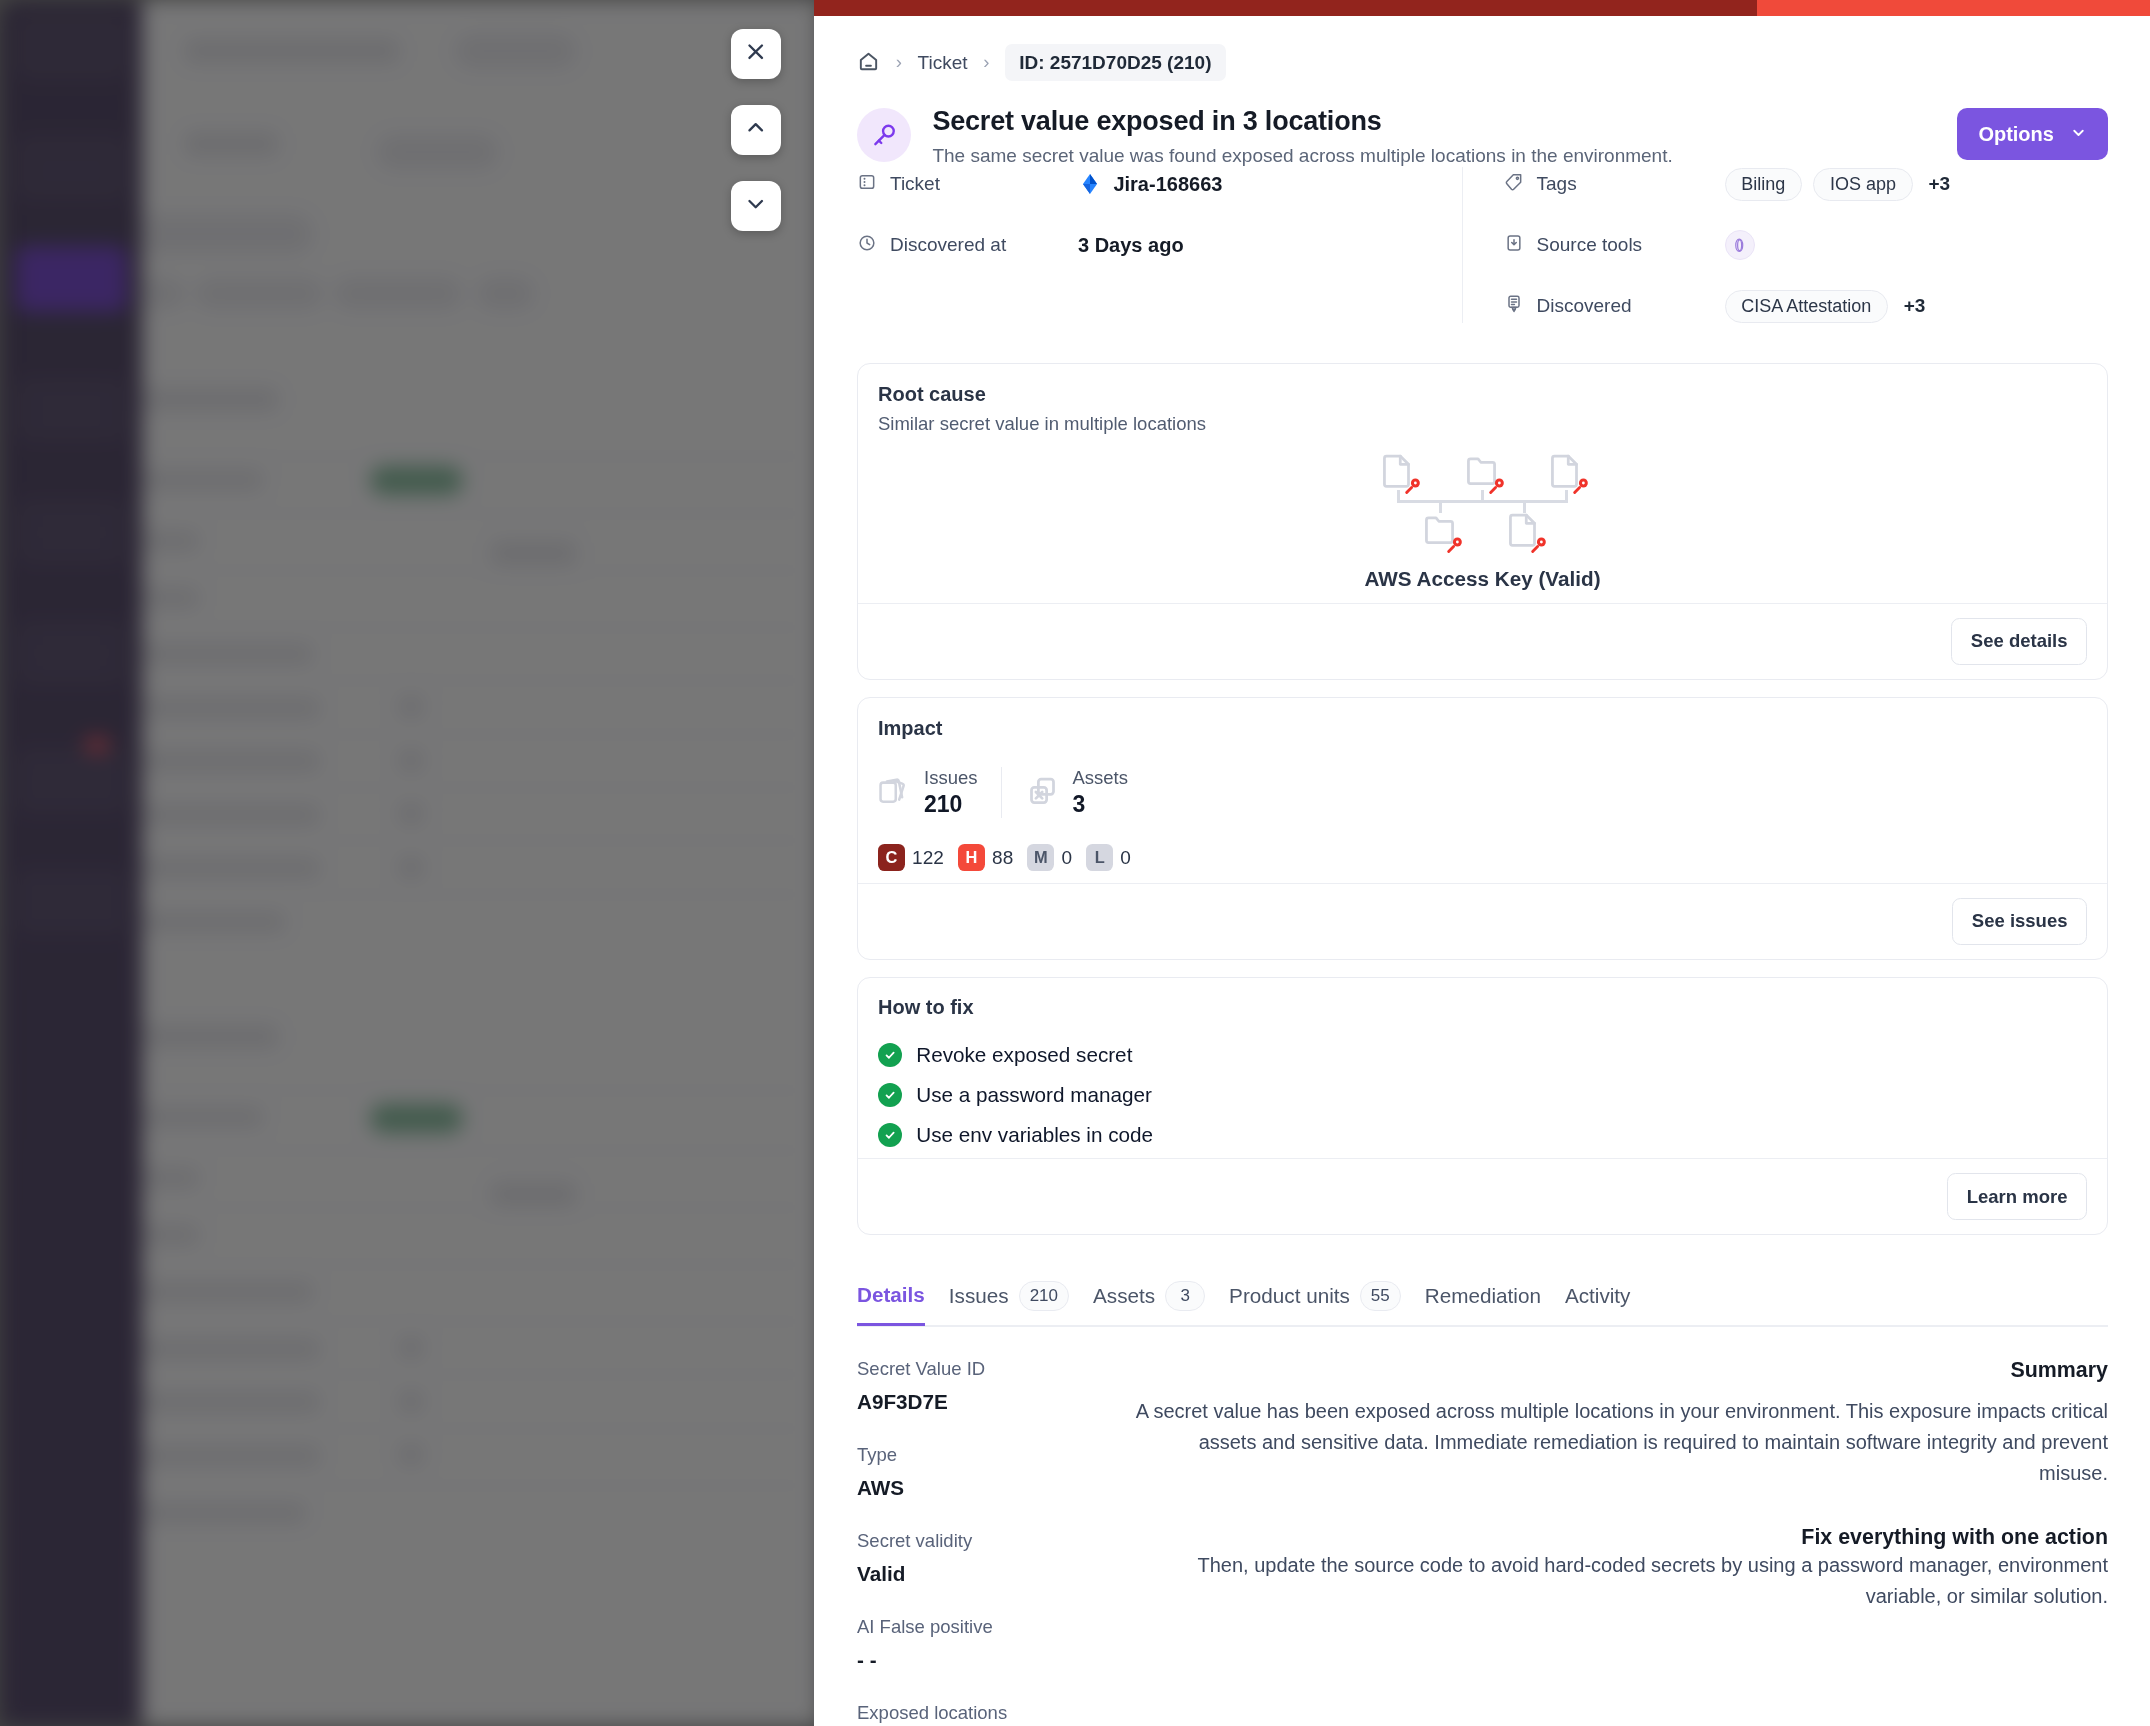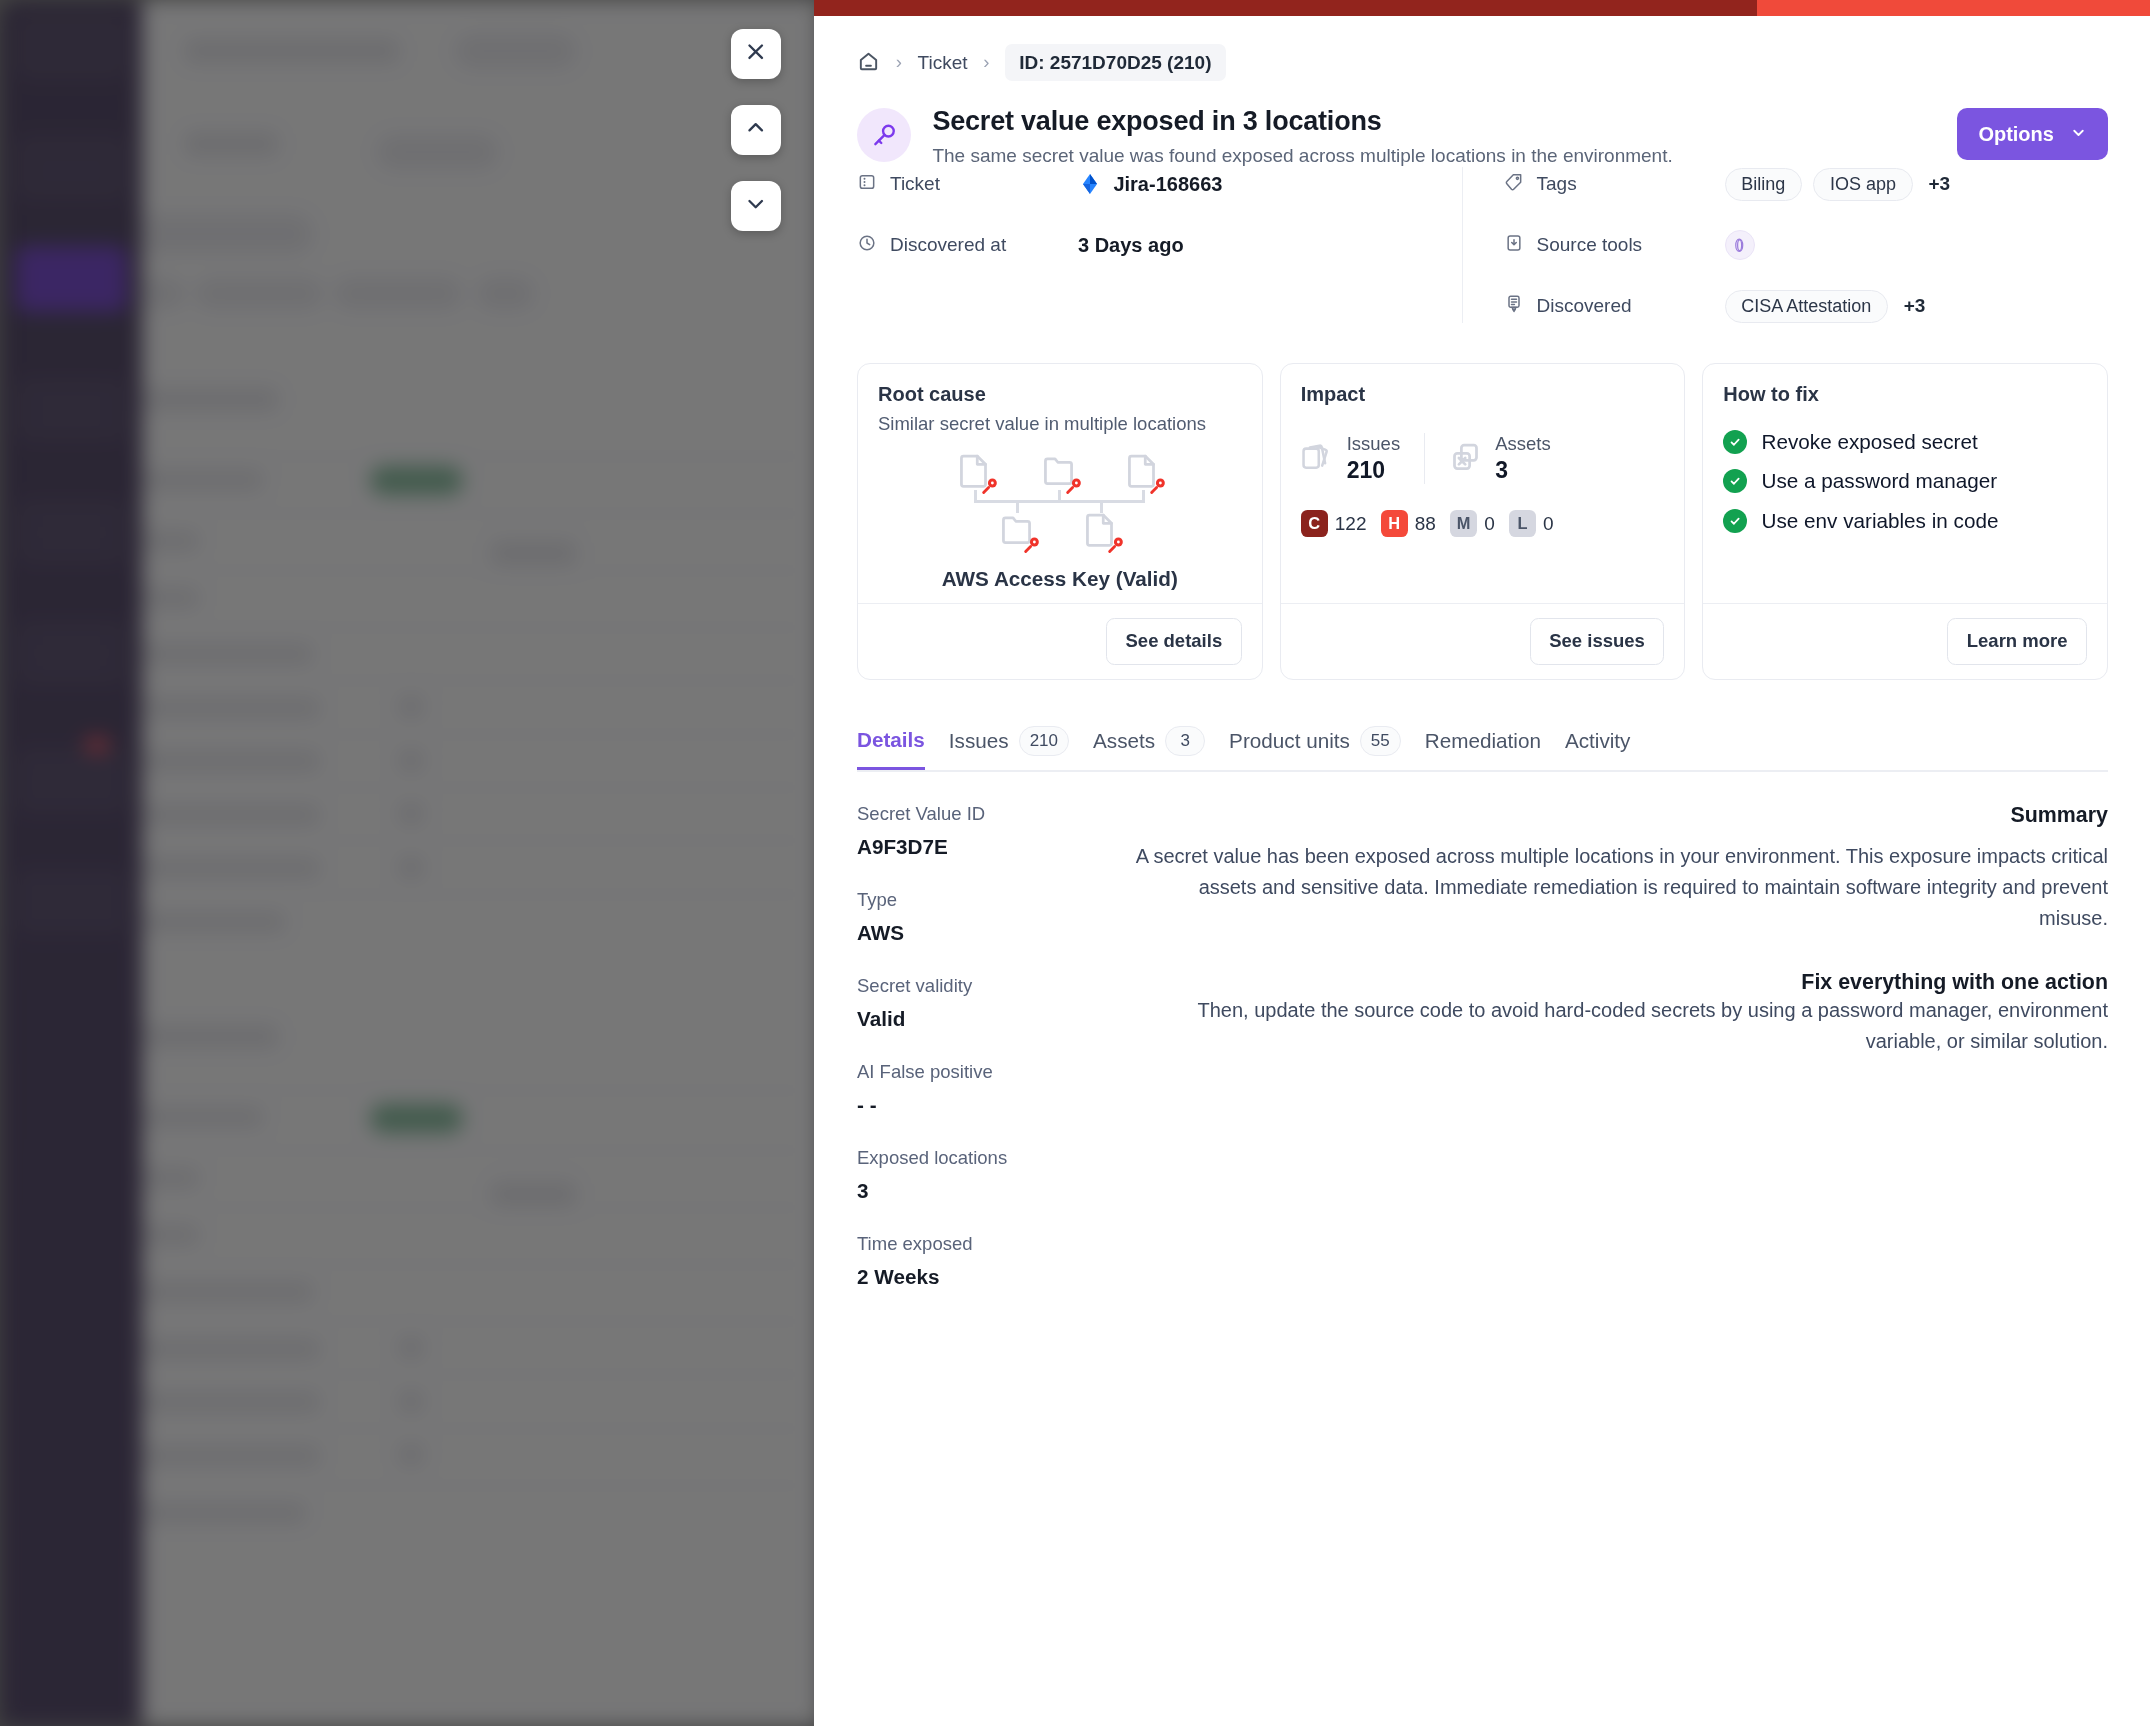--- a/index.html
+++ b/index.html
@@ -222,20 +222,21 @@
     width: 30px; height: 30px; border-radius: 711px;
     background: #f4f0fb; border: 0.7px solid #eae4f7;
     display: flex; align-items: center; justify-content: center;
   }
   .tool-avatar svg { width: 18.5px; height: 18.5px; stroke: #9b7bdc; stroke-width: 1.6; fill: none; }
 
   
   .cards {
     display: flex; gap: 17px;
     margin-top: 40px;
+    flex-direction: column;
   }
   .card {
     flex: 1;
     border: 1.4px solid #e9ebf1;
     border-radius: 13px;
     background: #ffffff;
     display: flex; flex-direction: column;
     min-height: 235px;
   }
   .card-body { flex: 1; padding: 18.5px 20px 11.4px; display: flex; flex-direction: column; }

